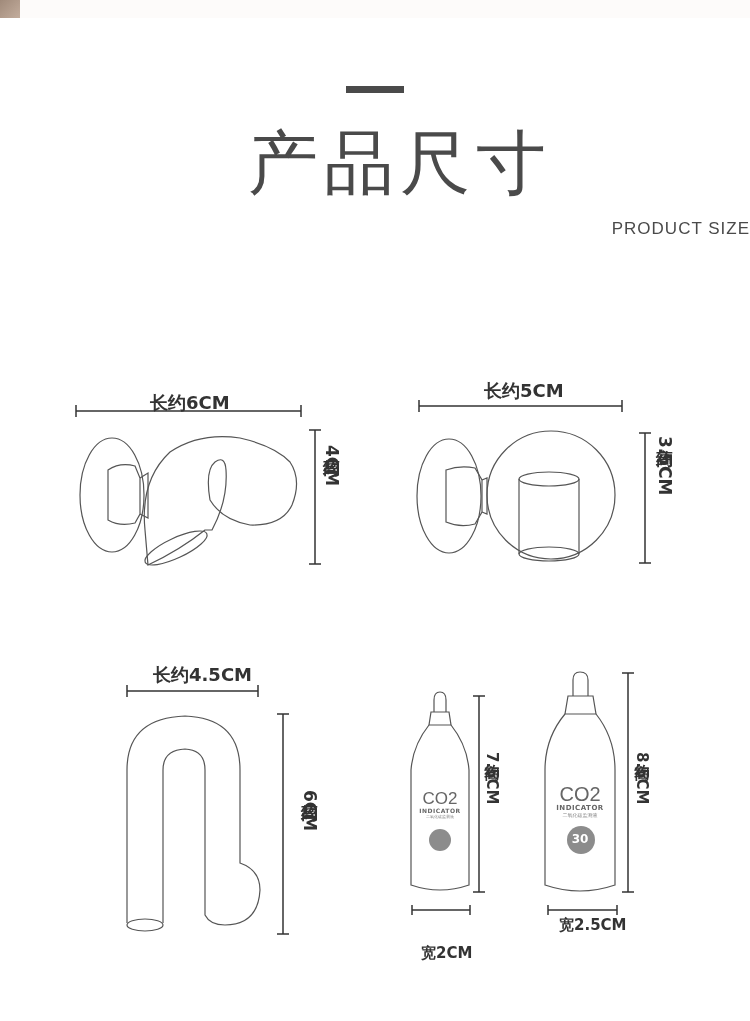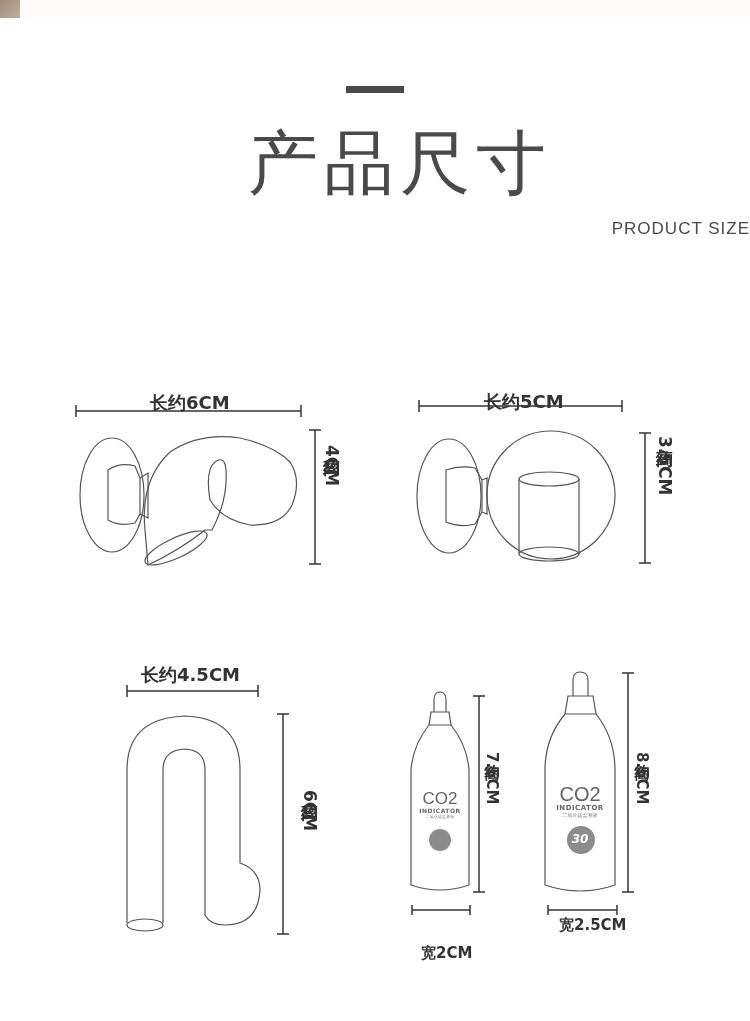--- a/index.html
+++ b/index.html
@@ -98,37 +98,37 @@
     <path d="M573 696 L573 680 Q573 672 580 672 Q588 672 588 680 L588 696"></path>
     <path d="M568 696 L593 696 L596 714 L565 714 Z"></path>
     <path d="M565 714 Q545 738 545 770 L545 885 Q580 897 615 885 L615 770 Q615 738 596 714"></path>
     <circle cx="581" cy="840" r="14" fill="#8c8c8c" stroke="none"></circle>
   </g>
 </svg>
 
 <div class="label" style="left:150px;top:375px;margin-top:16px;">长约6CM</div>
 <div class="vlabel" style="left:321px;top:445px;">高约4CM</div>
 
-<div class="label" style="left:484px;top:390px;">长约5CM</div>
+<div class="label" style="left:484px;top:379px;">长约5CM</div>
 <div class="vlabel" style="left:654px;top:436px;">高约3.5CM</div>
 
-<div class="label" style="left:141px;top:663px;">长约4.5CM</div>
+<div class="label" style="left:153px;top:663px;">长约4.5CM</div>
 <div class="vlabel" style="left:299px;top:790px;">高约6CM</div>
 
 <div class="vlabel" style="left:482px;top:752px;font-size:15px;">高约7.5CM</div>
 <div class="label" style="left:421px;top:916px;font-size:15px;margin-top:28px;">宽2CM</div>
 
 <div class="vlabel" style="left:632px;top:752px;font-size:15px;">高约8.5CM</div>
 <div class="label" style="left:559px;top:916px;font-size:15px;">宽2.5CM</div>
 
 <div style="position:absolute;left:411px;top:790px;width:58px;text-align:center;">
   <div style="font-size:17px;color:#666;line-height:1;font-family:'Liberation Sans',sans-serif;">CO2</div>
   <div style="font-size:6px;color:#666;font-weight:bold;letter-spacing:.5px;">INDICATOR</div>
   <div style="font-size:4px;color:#888;">二氧化碳监测液</div>
 </div>
 <div style="position:absolute;left:429px;top:833px;width:22px;text-align:center;font-size:10px;font-weight:bold;color:#fff;margin-top:32px;">15</div>
 
 <div style="position:absolute;left:545px;top:784px;width:70px;text-align:center;">
   <div style="font-size:20px;color:#666;line-height:1;font-family:'Liberation Sans',sans-serif;">CO2</div>
   <div style="font-size:7px;color:#666;font-weight:bold;letter-spacing:.5px;">INDICATOR</div>
   <div style="font-size:5px;color:#888;">二氧化碳监测液</div>
 </div>
-<div style="position:absolute;left:567px;top:832px;width:26px;text-align:center;font-size:12px;font-weight:bold;color:#fff;font-style:italic;">30</div>
+<div style="position:absolute;left:567px;top:832px;width:26px;text-align:center;font-size:12px;font-weight:bold;color:#fff;">30</div>
 
 </body></html>

